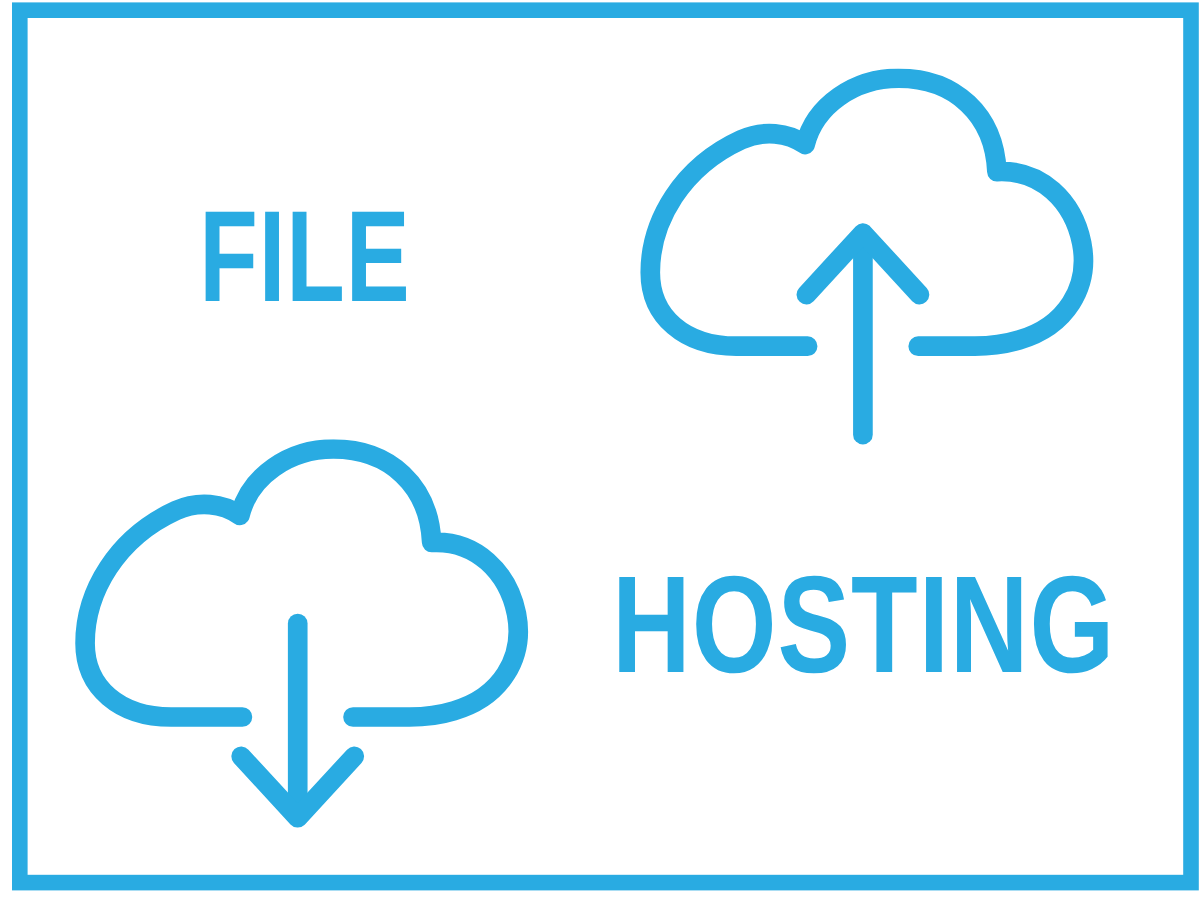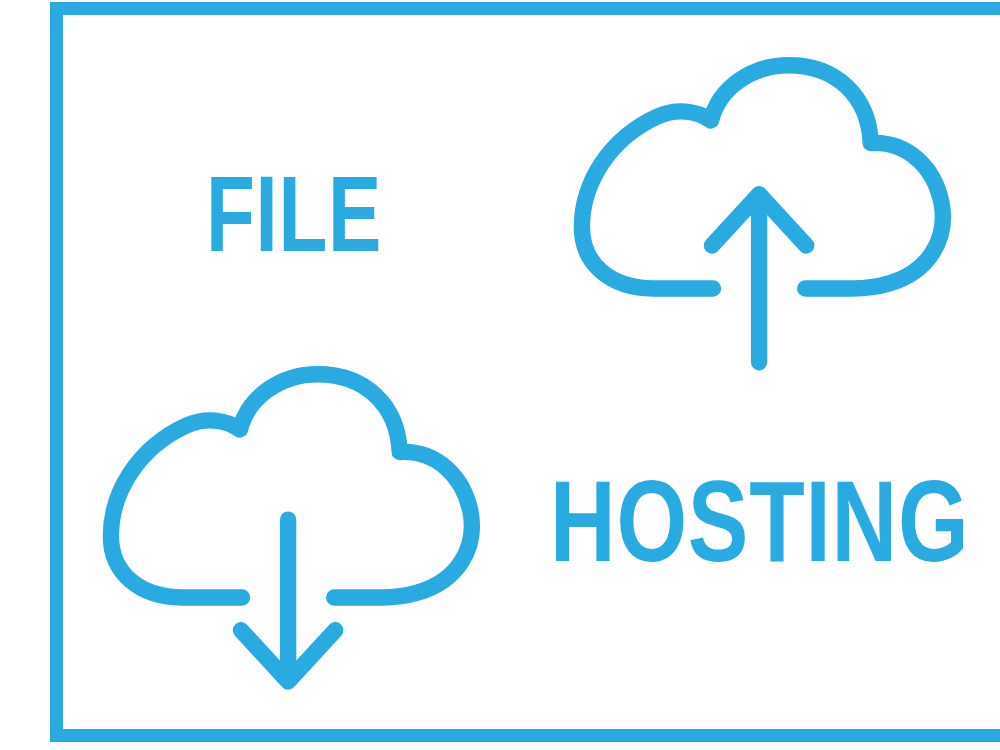--- a/index.html
+++ b/index.html
@@ -6,21 +6,20 @@
   body {
     width: 1000px; height: 750px;
     background: var(--background, #ffffff);
     font-family: "Liberation Sans", sans-serif;
     overflow: hidden;
   }
   .canvas {
     position: relative;
     width: 844px; height: 750px;
     background: var(--background, #ffffff);
-    margin-left: 40px;
   }
   .frame {
     position: absolute;
     left: 10px; top: 2px;
     width: 989px; height: 740px;
     border: 13px solid var(--accent, #29ABE2);
     box-sizing: border-box;
   }
   .word {
     position: absolute;

